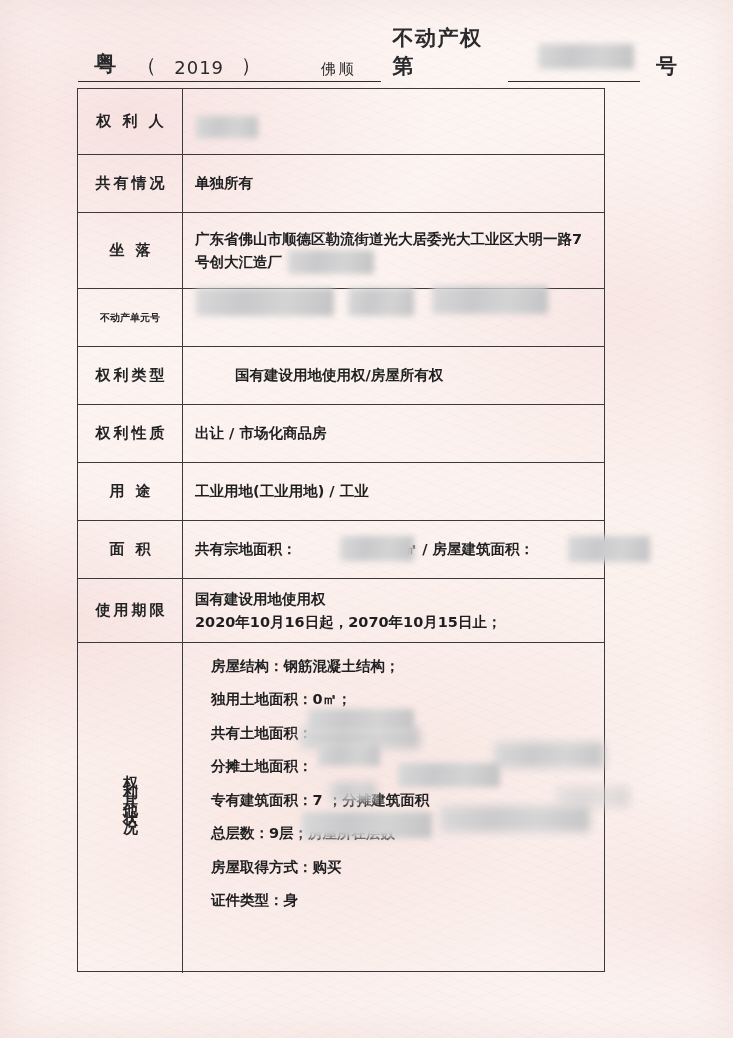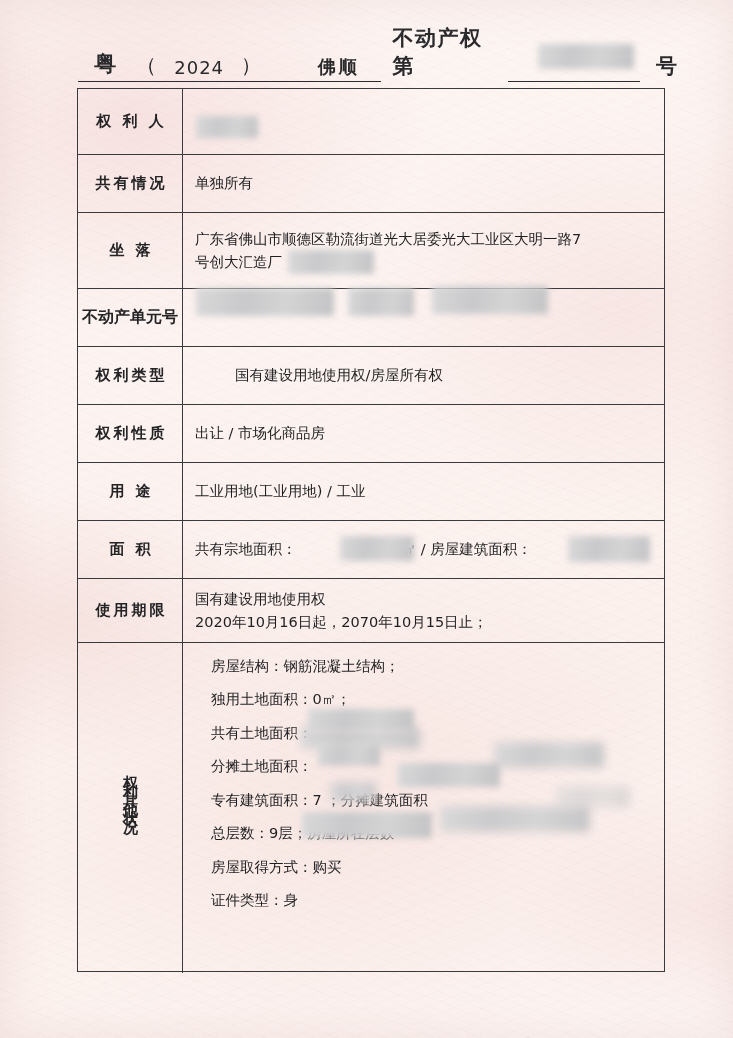--- a/index.html
+++ b/index.html
@@ -75,22 +75,22 @@
   #hdr-year {
     width: 82px;
     font-size: 18px;
     padding-bottom: 3px;
     text-align: center;
   }
   #hdr-paren-close { padding: 0 2px 2px 2px; font-size: 20px; }
   #hdr-gap { width: 34px; height: 30px; border-bottom: 1.6px solid #2c2c2e; }
   #hdr-city {
     width: 86px;
-    font-size: 18px;
-    font-weight: 700;
+    font-size: 15px;
+    font-weight: 400;
     letter-spacing: 3px;
     padding-bottom: 2px;
     text-align: center;
   }
   #hdr-title {
     font-size: 21px;
     font-weight: 600;
     letter-spacing: 1.5px;
     padding: 0 6px 2px 12px;
   }
@@ -114,21 +114,21 @@
     border-radius: 2px;
     pointer-events: none;
   }
   .redact.soft { filter: blur(5px); opacity: 0.95; }
 
   
   #table {
     position: absolute;
     left: 77px;
     top: 88px;
-    width: 588px;
+    width: 528px;
     height: 884px;
     border: 1.5px solid #3a3a3c;
     box-sizing: border-box;
   }
   .row {
     display: flex;
     border-bottom: 1.3px solid #3a3a3c;
     box-sizing: border-box;
   }
   .row:last-child { border-bottom: none; }
@@ -140,32 +140,33 @@
     display: flex;
     align-items: center;
     justify-content: center;
     color: #242426;
     font-size: 15px;
     font-weight: 600;
     letter-spacing: 3px;
     text-indent: 3px;
     padding: 0 4px;
   }
-  .lab.tight { letter-spacing: 0px; text-indent: 0; font-size: 16px; }
+  .lab.tight { letter-spacing: 0px; text-indent: 0; font-size: 10px; }
   .val {
     flex: 1;
     box-sizing: border-box;
     padding: 8px 12px;
     color: #1f1f21;
     font-size: 14.5px;
     line-height: 1.55;
     display: flex;
     flex-direction: column;
     justify-content: center;
     position: relative;
+    font-weight: bold;
   }
   .val .line { white-space: nowrap; }
 
   
   #r-owner   { height: 66px; }
   #r-share   { height: 58px; }
   #r-loc     { height: 76px; }
   #r-unit    { height: 58px; }
   #r-type    { height: 58px; gap: 40px; }
   #r-nature  { height: 58px; justify-content: flex-end; }
@@ -197,21 +198,21 @@
 </style>
 </head>
 <body>
 
 <div id="page">
   <div id="texture"></div>
 
   <div id="header">
     <span class="hdr-underline" id="hdr-prov">粤</span>
     <span class="hdr-underline" id="hdr-paren-open">（</span>
-    <span class="hdr-underline" id="hdr-year">2024</span>
+    <span class="hdr-underline" id="hdr-year">2019</span>
     <span class="hdr-underline" id="hdr-paren-close">）</span>
     <span id="hdr-gap"></span>
     <span class="hdr-underline" id="hdr-city">佛顺</span>
     <span id="hdr-title">不动产权第</span>
     <span id="hdr-number-blank"></span>
     <span id="hdr-hao">号</span>
   </div>
   <div class="redact" style="left:538px; top:44px; width:96px; height:25px;"></div>
 
   <div id="table">

